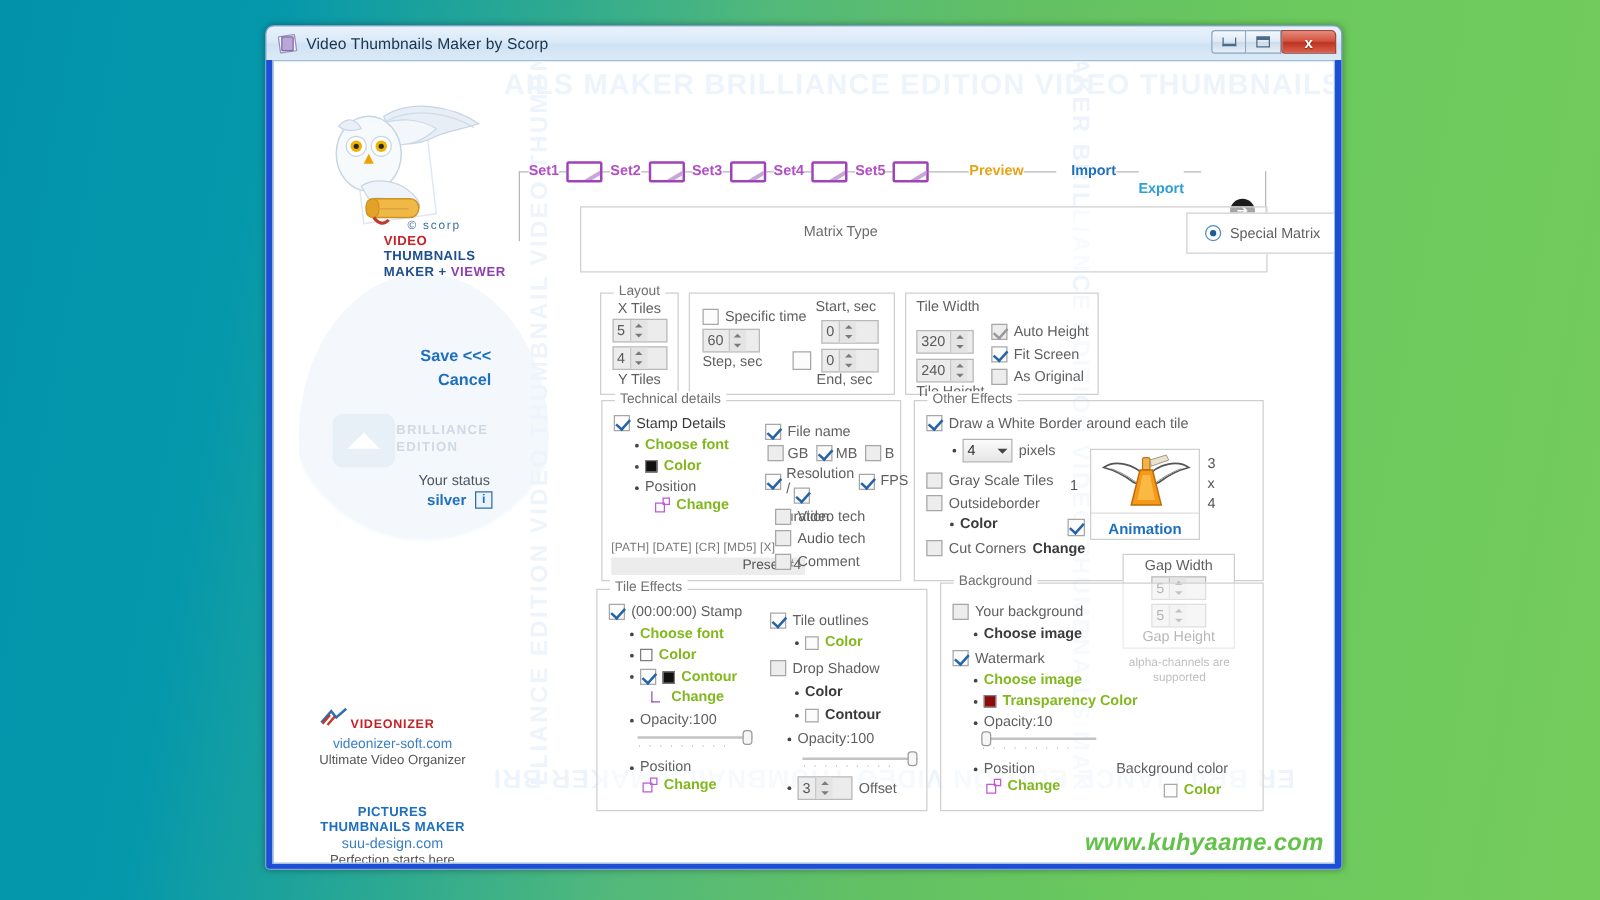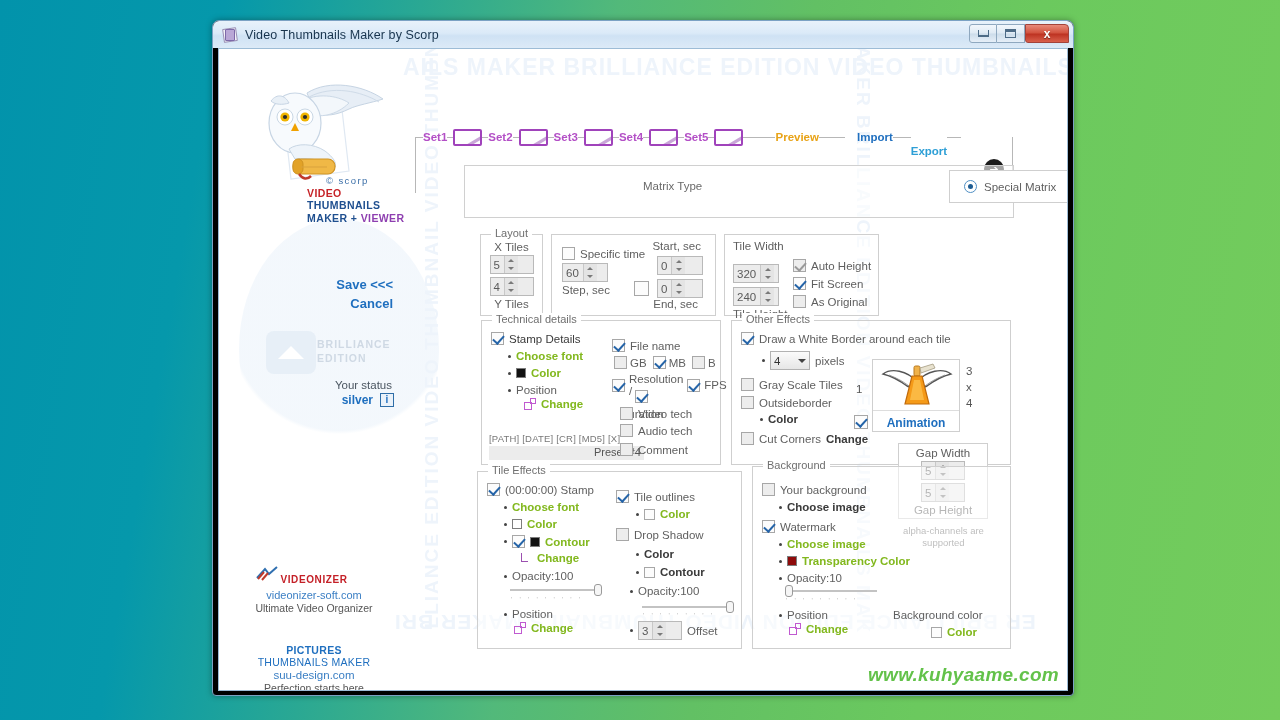--- a/index.html
+++ b/index.html
@@ -6,21 +6,21 @@
   html,body { width:1280px; height:720px; overflow:hidden; }
   body{
     font-family:"Liberation Sans", sans-serif;
     background: linear-gradient(100deg,#0293ab 0%, #0598ab 16%, #2aa893 30%, #52b97a 44%, #62c064 58%, #6bc95e 74%, #74cc5c 100%);
     position:relative;
   }
 
   
   #app-window{
     position:absolute; left:212px; top:20px; width:862px; height:676px;
-    background:#000000;
+    background:#1d4ed8;
     border:1px solid #7ba2c4;
     border-radius:7px 7px 4px 4px;
     box-shadow:0 0 6px rgba(0,0,0,.35);
     padding:0;
   }
   #titlebar{
     height:27px; position:relative;
     background:linear-gradient(180deg,#e8f2fb 0%, #dbeaf8 45%, #cfe2f4 55%, #dceaf7 100%);
     border-radius:6px 6px 0 0;
     display:flex; align-items:center;
@@ -113,21 +113,21 @@
 
   #videonizer{ position:absolute; left:10px; top:520px; width:170px; text-align:center; }
   #videonizer .brand{ font-size:10px; font-weight:bold; color:#c42027; letter-spacing:.6px;}
   #videonizer .dom{ font-size:11px; color:#3b7fc4; margin-top:2px; cursor:pointer;}
   #videonizer .tag{ font-size:10.5px; color:#555; margin-top:1px;}
   #vz-icon{
     position:absolute; left:26px; top:-3px; width:26px; height:16px;
   }
   #pictures{ position:absolute; left:10px; top:595px; width:170px; text-align:center; }
   #pictures .l1{ font-size:10.5px; font-weight:bold; color:#1f6fbf; letter-spacing:.3px;}
-  #pictures .l2{ font-size:10.5px; font-weight:normal; color:#1f6fbf; letter-spacing:.3px;}
+  #pictures .l2{ font-size:10.5px; font-weight:bold; color:#1f6fbf; letter-spacing:.3px;}
   #pictures .l3{ font-size:11.5px; color:#3b7fc4; margin-top:1px; cursor:pointer;}
   #pictures .l4{ font-size:10.5px; color:#555; margin-top:1px;}
 
   
   #topnav{ position:absolute; left:196px; top:75px; width:600px; height:26px; }
   .nav-row{ display:flex; align-items:center; height:26px; }
   .set-label{ font-size:11.5px; font-weight:bold; color:#b34fc6; cursor:pointer; }
   .set-thumb{
     width:29px;height:17px;border:2px solid #a043bb;border-radius:2px;background:#fff;
     position:relative; overflow:hidden; cursor:pointer;

